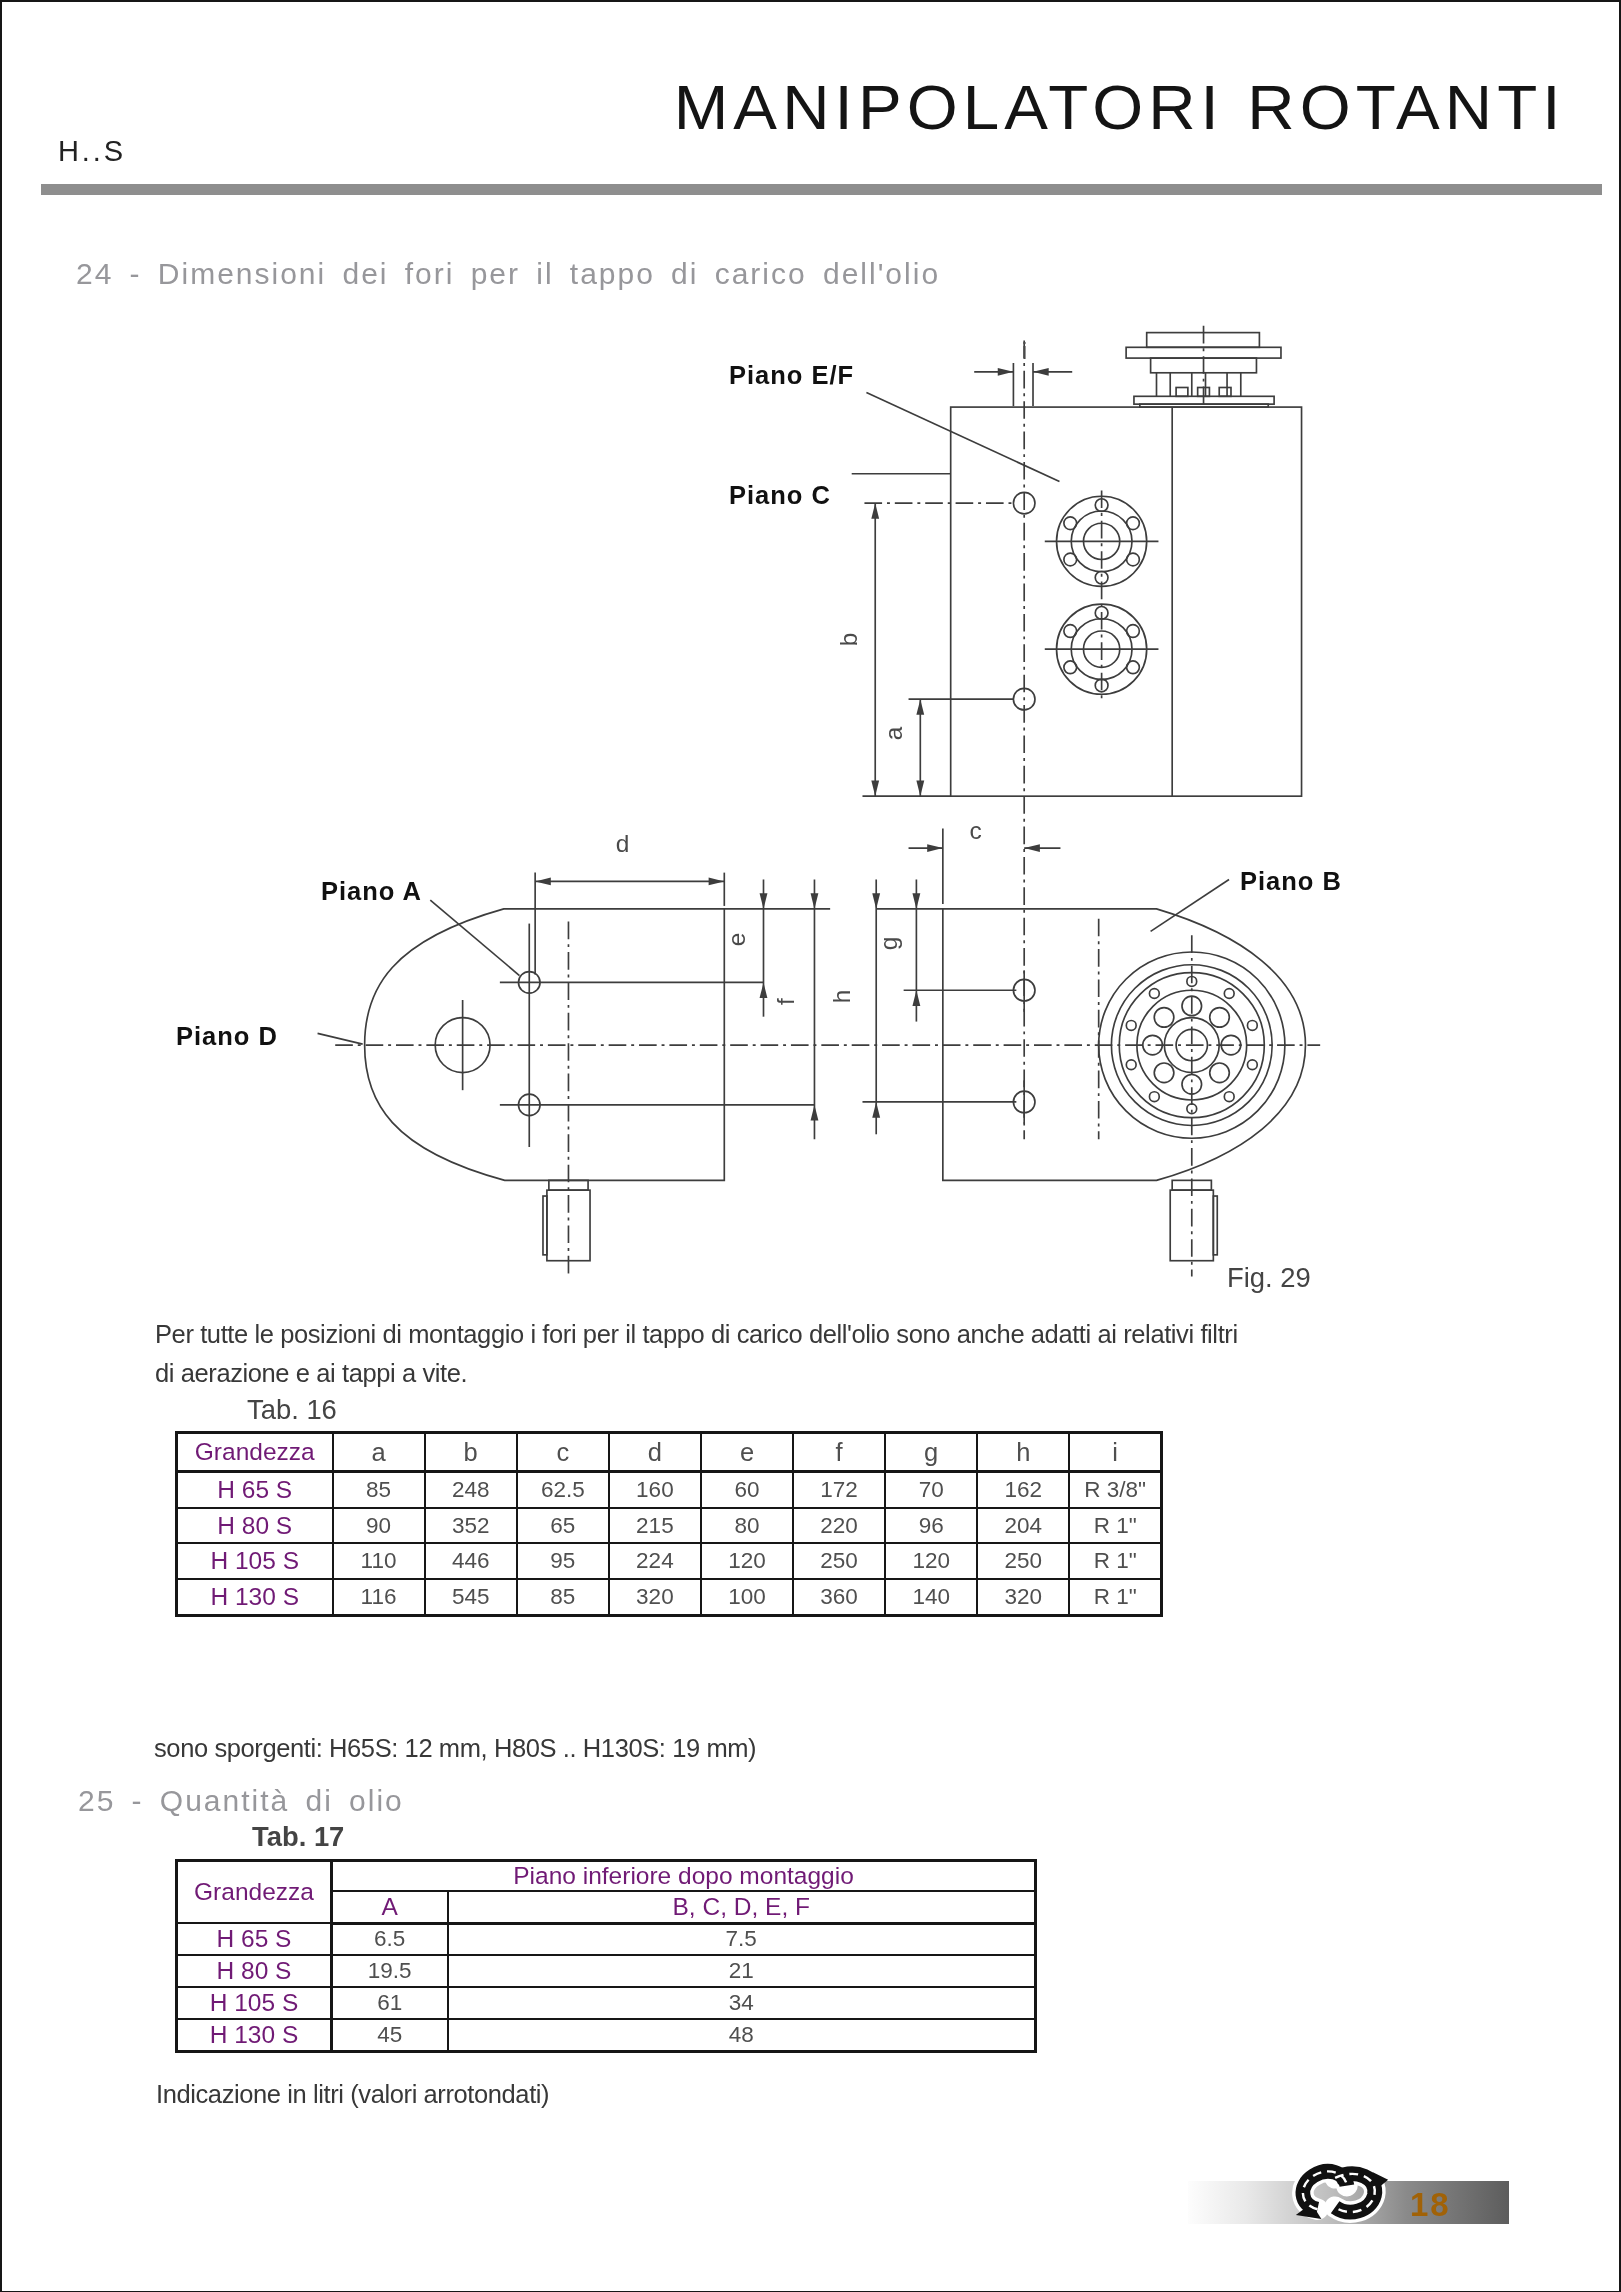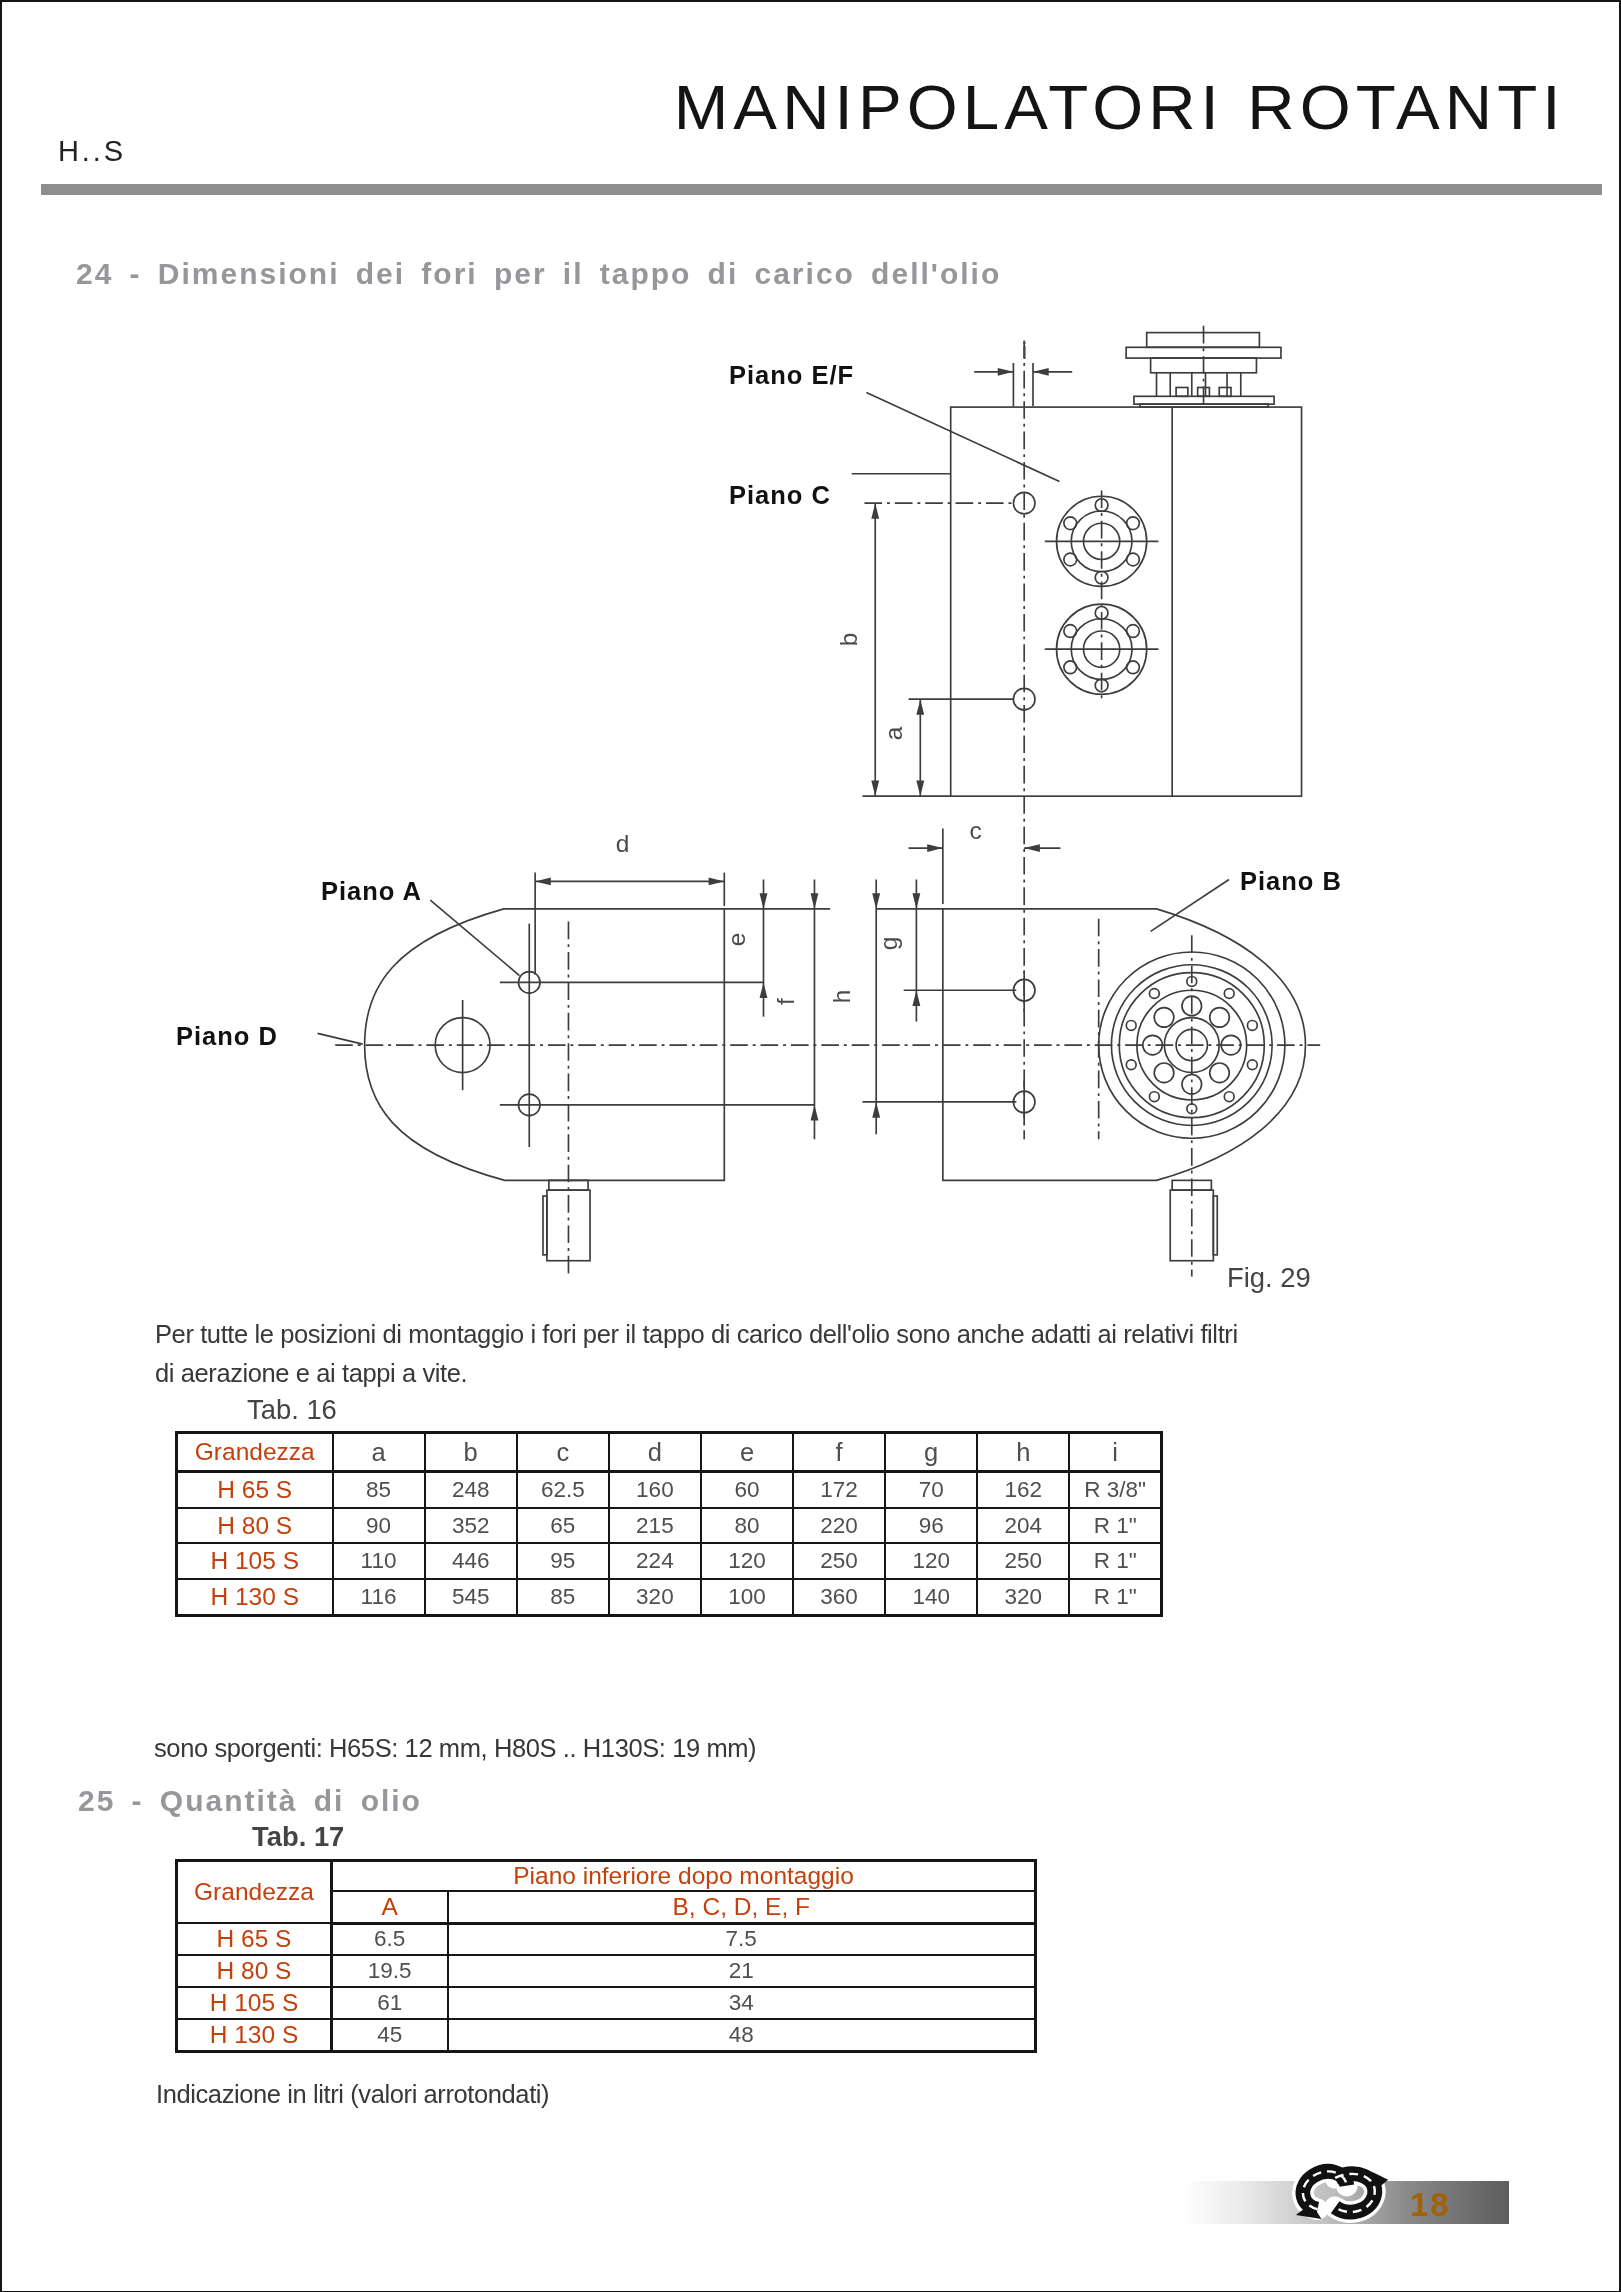--- a/index.html
+++ b/index.html
@@ -6,37 +6,37 @@
   #page{position:relative;width:1621px;height:2293px;background:#ffffff;
         font-family:"Liberation Sans",sans-serif;color:#333;overflow:hidden;
         border:2.9px solid #161616;box-sizing:border-box;}
   .abs{position:absolute;}
   
   .model-code{font-size:29px;letter-spacing:2.9px;color:#222;}
   .doc-title{font-size:63px;letter-spacing:4.9px;color:#141414;white-space:nowrap;
              transform:scaleX(1.04);transform-origin:right center;}
   .header-bar{background:#8e8e8e;}
   
-  .section-title{font-size:30px;font-weight:bold;letter-spacing:2px;word-spacing:5.9px;
+  .section-title{font-size:30px;font-weight:normal;letter-spacing:2px;word-spacing:5.9px;
                  color:#97979b;white-space:nowrap;}
   
   .piano-label{font-size:25.5px;font-weight:bold;letter-spacing:1px;color:#111;white-space:nowrap;}
   .dim-letter{font-size:24.5px;color:#4a4a4a;width:29px;height:29px;text-align:center;}
   .rot{transform:rotate(-90deg);}
   .fig-caption{font-size:27.4px;color:#444;}
   
   .body-text{font-size:25.5px;letter-spacing:-0.4px;color:#383838;white-space:nowrap;}
   .tab-label{font-size:27.4px;color:#444;}
   
   table{border-collapse:collapse;table-layout:fixed;}
   .dtable{border:3.9px solid #161616;}
   .dtable td{border:2px solid #161616;border-top-width:2.9px;border-bottom-width:2.9px;
              text-align:center;vertical-align:middle;padding:0;overflow:hidden;}
   .dtable .hdr-row td{border-bottom-width:3.9px;}
-  .rowname{font-size:24.5px;color:#c2410c;border-radius:9px;}
+  .rowname{font-size:24.5px;color:#701a75;border-radius:9px;}
   .colhdr{font-size:25.5px;color:#4f4f4f;}
   .val{font-size:22.5px;color:#4f4f4f;}
   .thickleft{border-left-width:3.9px !important;}
   
   .footer-bar{background:linear-gradient(to right,#fdfdfd 0%,#e9e9e9 18%,#bdbdbd 45%,#8a8a8a 68%,#5d5d5d 100%);}
   .page-num{font-size:33px;font-weight:bold;color:#a16207;letter-spacing:2px;}
   svg{display:block;}
 </style>
 </head>
 <body>

